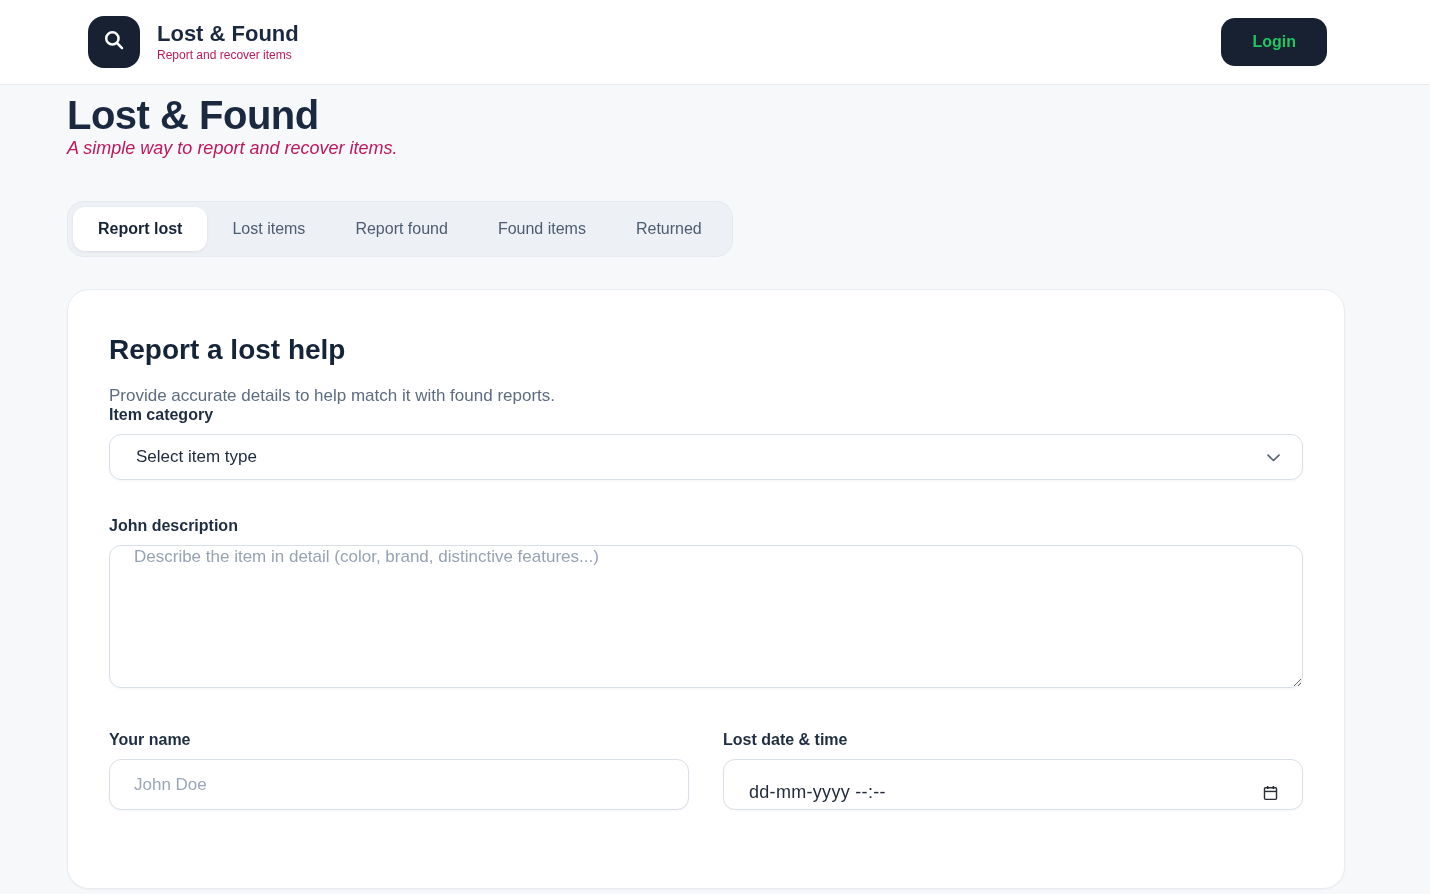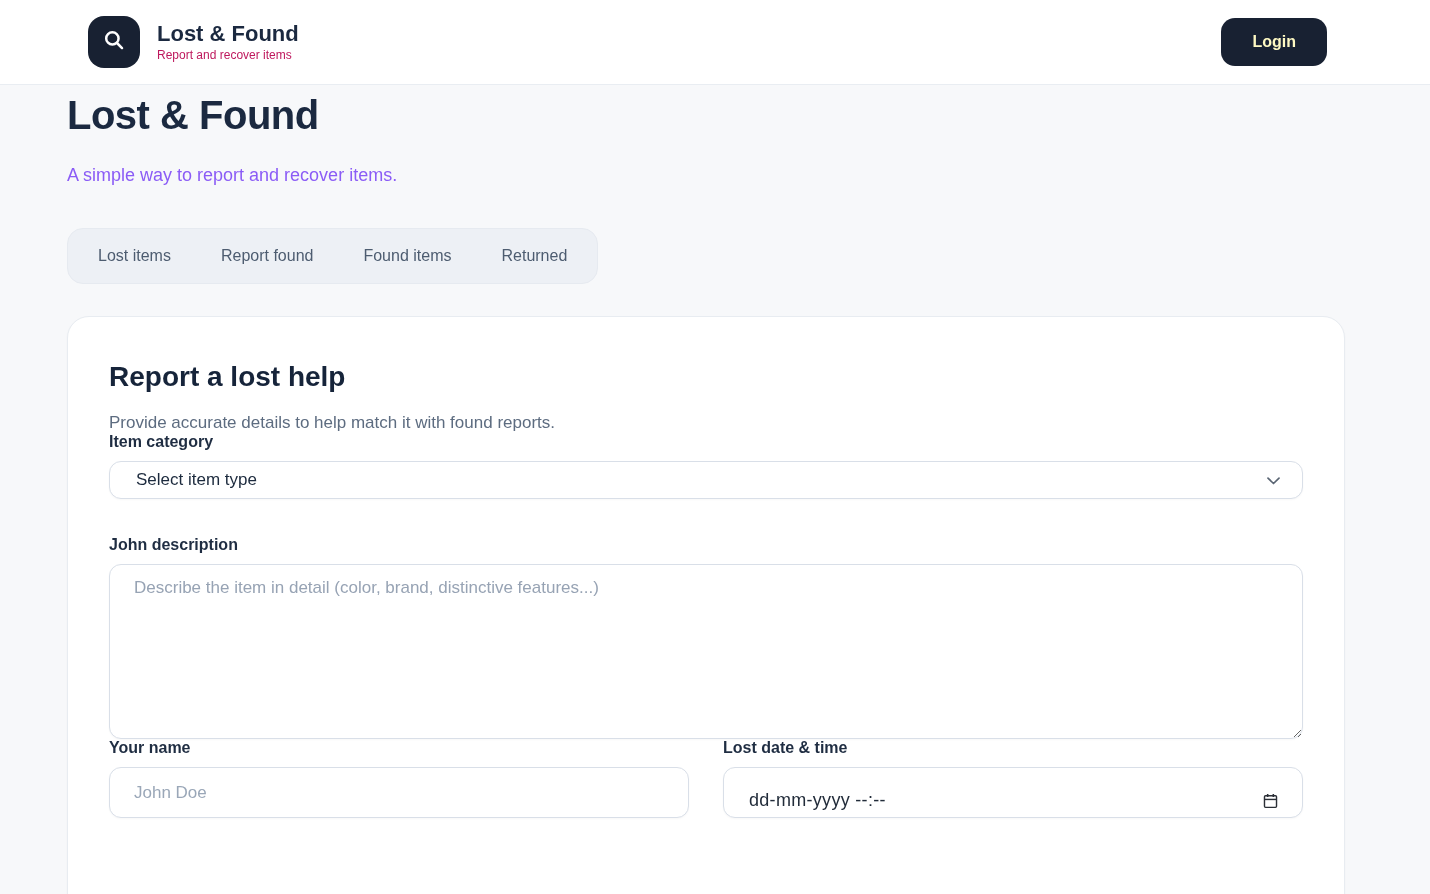--- a/index.html
+++ b/index.html
@@ -29,37 +29,37 @@
   }
   .brand-title {
     font-size: 22px; font-weight: 700; color: #1b2940;
     line-height: 1.25;
   }
   .brand-subtitle {
     font-size: 12px; color: #be185d; line-height: 1.3;
   }
   .login-btn {
     background: #182132;
-    color: #fef9c3;
+    color: #22c55e;
     font-family: "Liberation Sans", sans-serif;
     font-size: 16px; font-weight: 700;
     border: none;
     border-radius: 14px;
     padding: 15px 31px;
     cursor: pointer;
   }
   
   .main { margin-left: 67px; width: 1278px; padding-top: 8px; }
   .page-title {
     font-size: 40px; font-weight: 700; color: #1b2940;
     letter-spacing: -0.5px;
   }
   .page-subtitle {
-    margin-top: 27px;
-    font-size: 18px; color: #8b5cf6;
+    margin-top: 0;
+    font-size: 18px; color: #be185d; font-style: italic;
   }
   
   .tabs {
     margin-top: 42px;
     display: inline-flex;
     align-items: center;
     background: #edf0f5;
     border: 1px solid #e6eaf0;
     border-radius: 16px;
     padding: 5px;
@@ -99,38 +99,39 @@
   .control {
     margin-top: 10px;
     width: 100%;
     border: 1px solid #d9dfe8;
     border-radius: 12px;
     background: #ffffff;
     font-family: "Liberation Sans", sans-serif;
     box-shadow: 0 1px 2px rgba(16,24,40,0.03);
   }
   .select-box {
-    height: 38px;
+    height: 46px;
     display: flex; align-items: center;
     padding: 0 22px 0 26px;
     font-size: 17px; color: #1c2a3d;
     cursor: pointer;
     justify-content: space-between;
   }
   .textarea {
     display: block;
-    height: 175px;
-    padding: 13px 24px;
+    height: 143px;
+    padding: 1px 24px;
     font-size: 17px;
     color: #1c2a3d;
     resize: vertical;
     outline: none;
   }
   .textarea::placeholder { color: #97a3b4; }
   .form-row {
+    margin-top: 43px;
     display: flex;
     gap: 34px;
   }
   .form-col { flex: 1 1 0; }
   .text-input {
     display: block;
     height: 51px;
     padding: 0 24px;
     font-size: 17px;
     color: #0369a1;
@@ -167,20 +168,21 @@
     </div>
   </div>
   <button class="login-btn">Login</button>
 </header>
 
 <main class="main">
   <h1 class="page-title">Lost &amp; Found</h1>
   <p class="page-subtitle">A simple way to report and recover items.</p>
 
   <div class="tabs">
+    <div class="tab active">Report lost</div>
     <div class="tab">Lost items</div>
     <div class="tab">Report found</div>
     <div class="tab">Found items</div>
     <div class="tab">Returned</div>
   </div>
 
   <section class="card">
     <h2 class="card-title">Report a lost help</h2>
     <p class="card-subtitle">Provide accurate details to help match it with found reports.</p>
 

